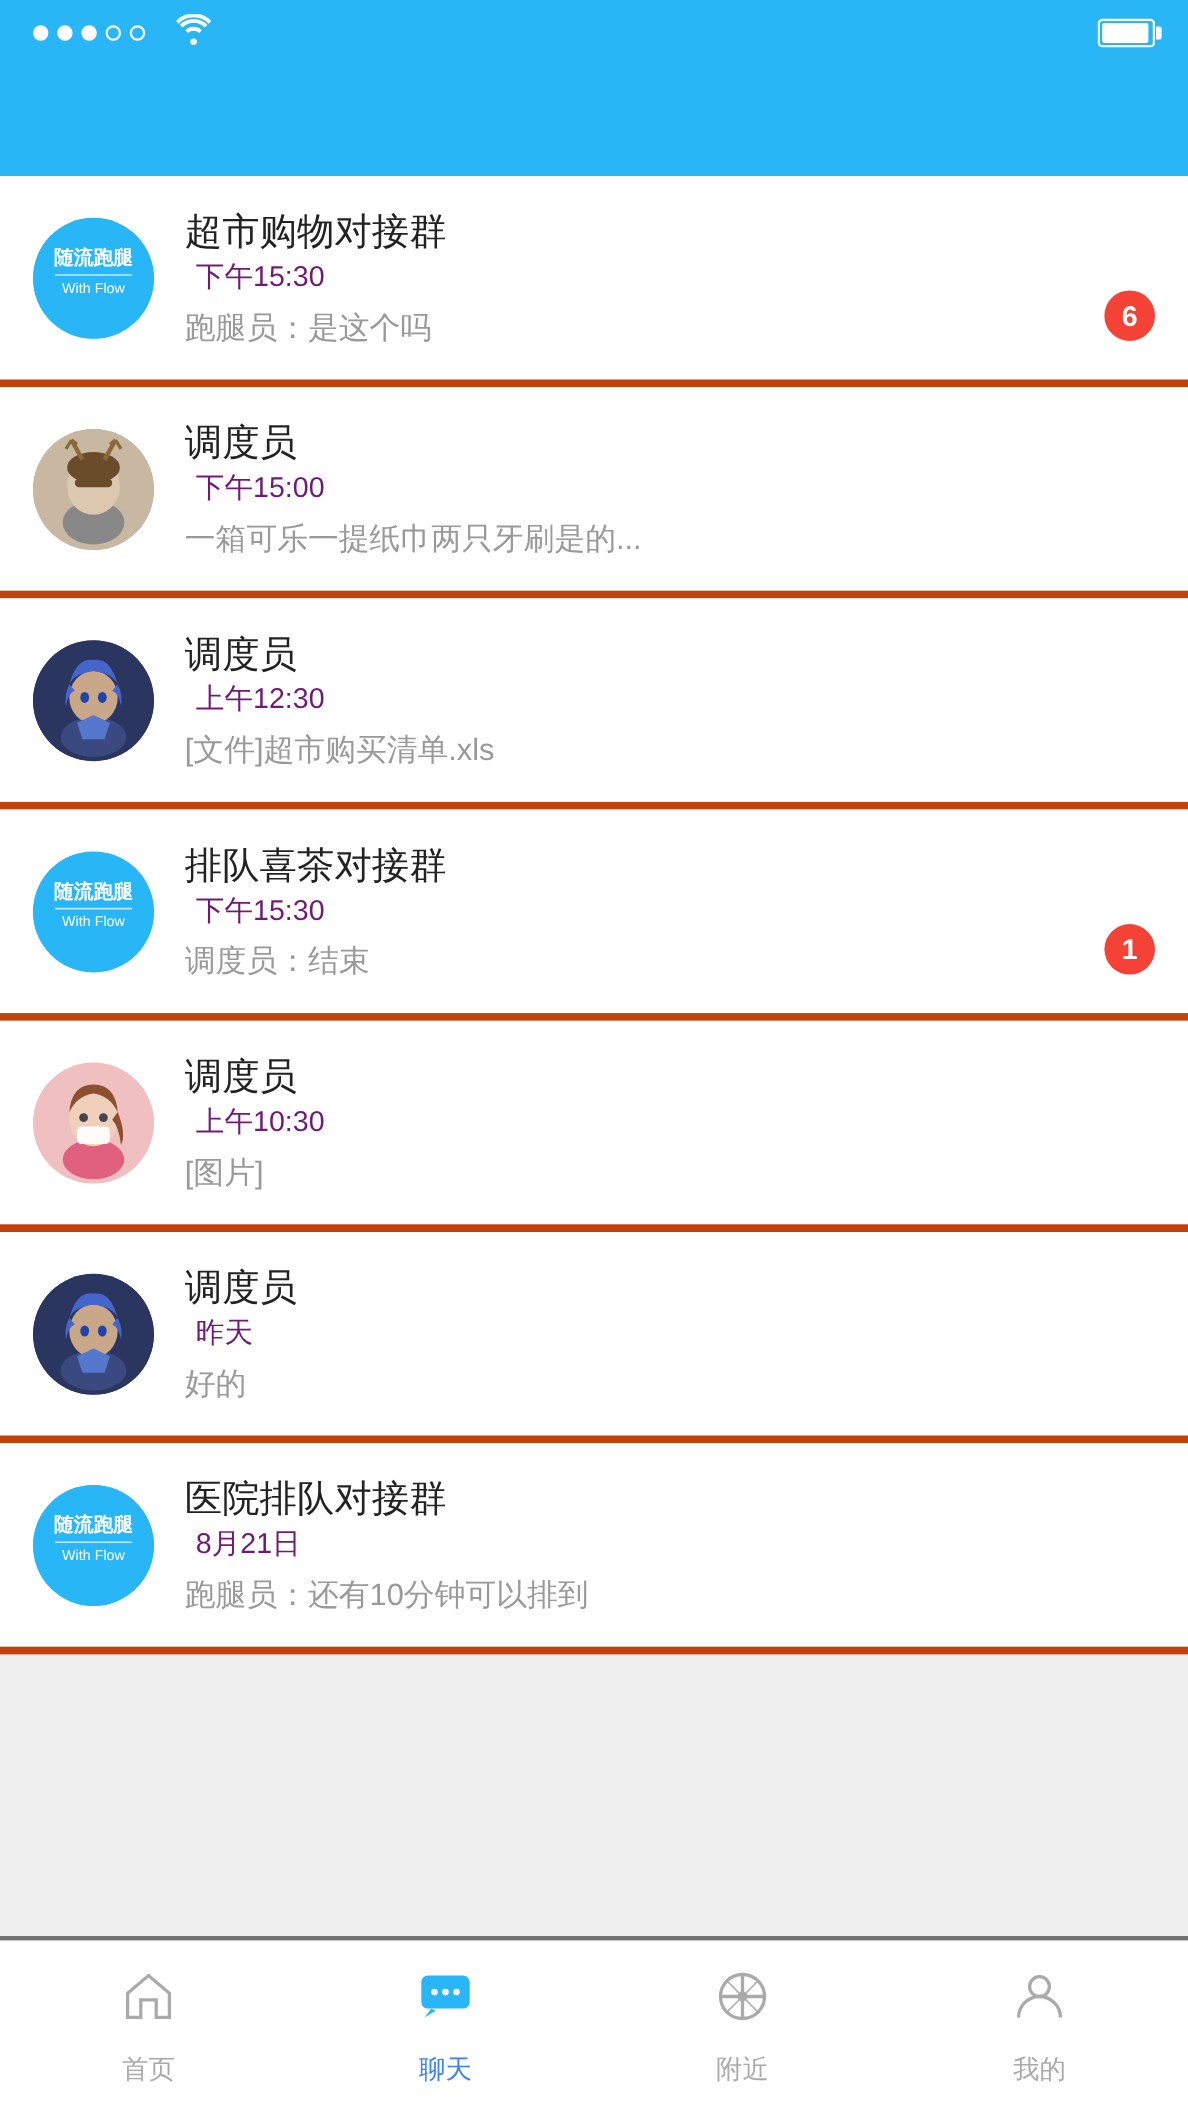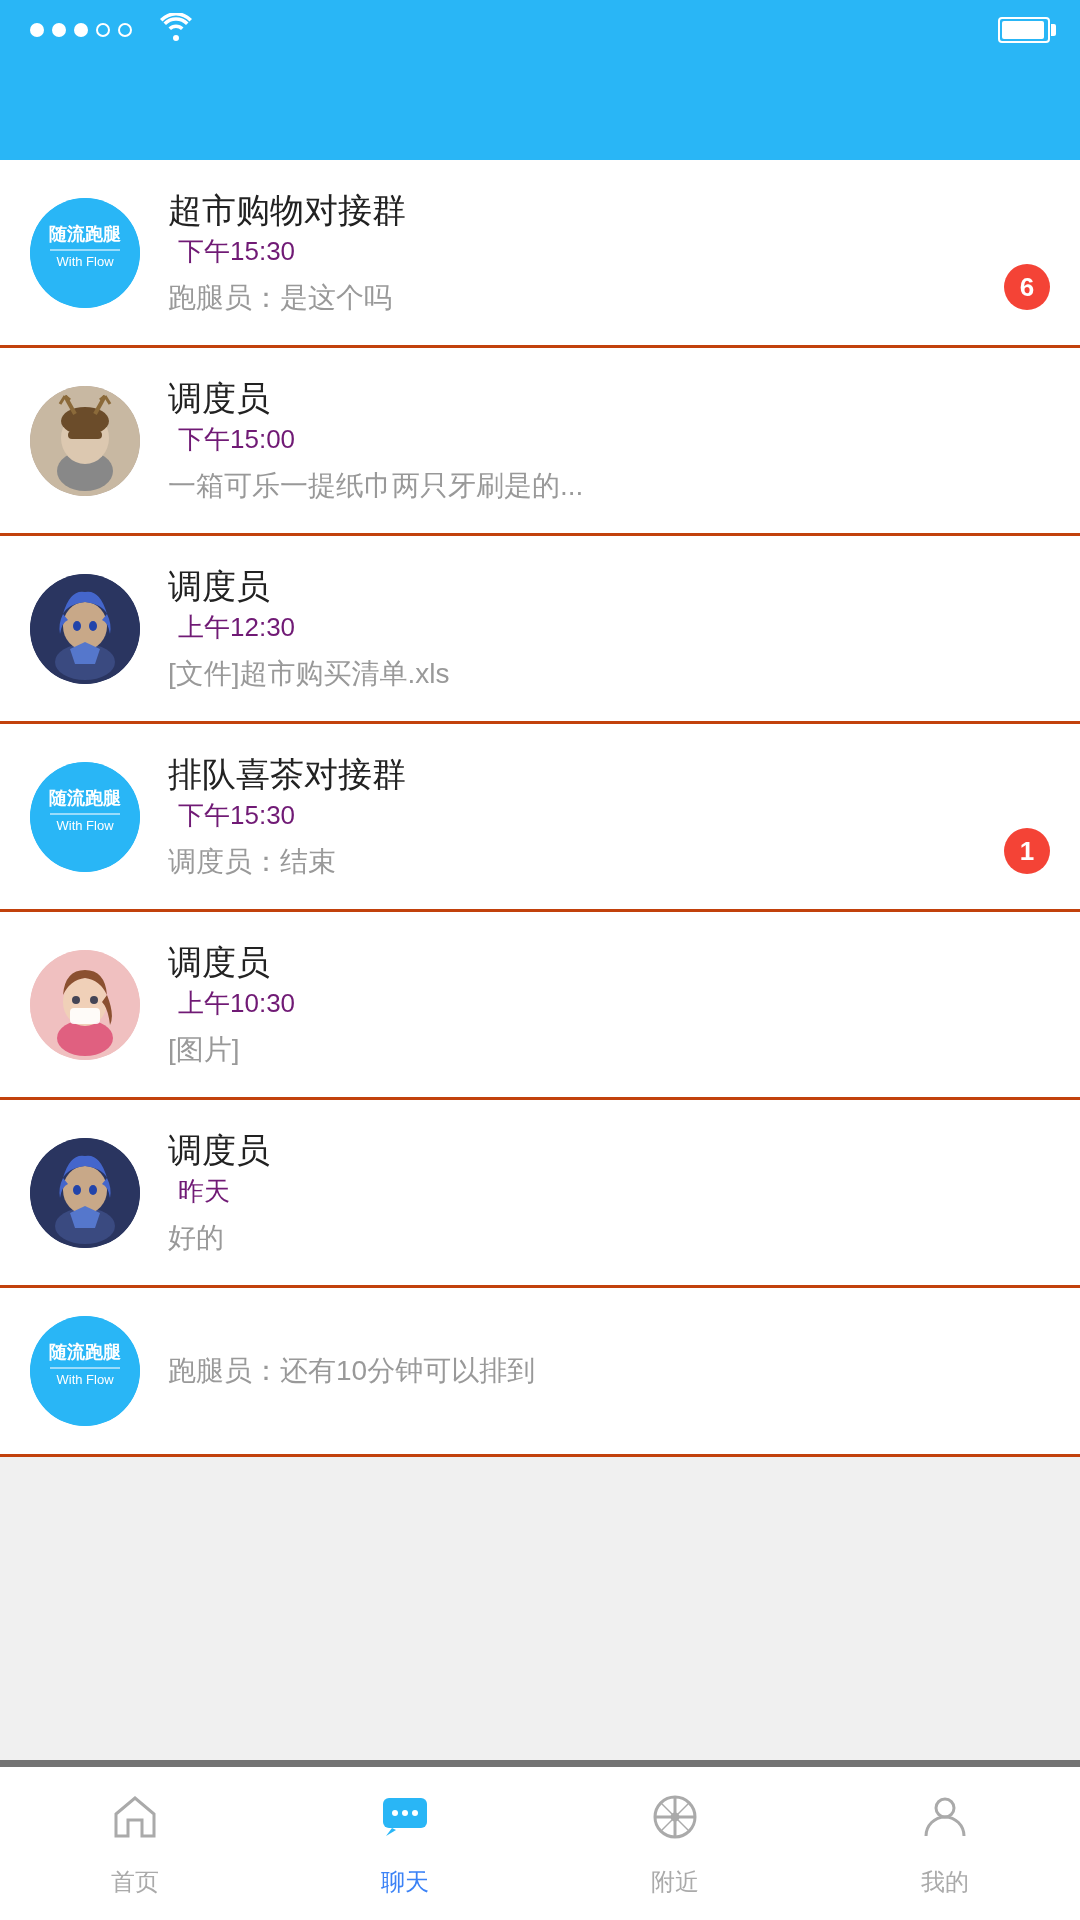--- a/index.html
+++ b/index.html
@@ -83,21 +83,21 @@
       background: white;
       flex: 1;
     }
 
     .chat-item {
       display: flex;
       align-items: center;
       padding: 28px 30px;
       background: white;
       position: relative;
-      border-bottom: 3px solid #c2410c;
+      border-bottom: 7px solid #c2410c;
     }
 
     .avatar {
       width: 110px;
       height: 110px;
       border-radius: 55px;
       flex-shrink: 0;
       margin-right: 28px;
       overflow: hidden;
       display: flex;
@@ -161,21 +161,21 @@
     .gray-spacer {
       background: #f0f0f0;
       flex: 1;
     }
 
     
     .bottom-nav {
       width: 100%;
       height: 160px;
       background: white;
-      border-top: 7px solid #737373;
+      border-top: 4px solid #737373;
       display: flex;
       align-items: center;
       justify-content: space-around;
     }
     .nav-item {
       display: flex;
       flex-direction: column;
       align-items: center;
       gap: 10px;
       cursor: pointer;
@@ -397,20 +397,24 @@
         <div class="chat-item">
           <div class="avatar avatar-brand">
     <svg width="110" height="110" viewBox="0 0 110 110">
       <circle cx="55" cy="55" r="55" fill="#29b6f6"></circle>
       <text x="55" y="42" text-anchor="middle" fill="white" font-size="18" font-weight="bold" font-family="PingFang SC, Microsoft YaHei, sans-serif">随流跑腿</text>
       <line x1="20" y1="52" x2="90" y2="52" stroke="white" stroke-width="1.5" opacity="0.7"></line>
       <text x="55" y="68" text-anchor="middle" fill="white" font-size="13" font-family="Arial, sans-serif">With Flow</text>
     </svg>
   </div>
           <div class="chat-content">
+            <div class="chat-top">
+              <span class="chat-name">医院排队对接群</span>
+              <span class="chat-time">8月21日</span>
+            </div>
             <div class="chat-preview">跑腿员：还有10分钟可以排到</div>
           </div>
         </div>
       </div>
     <div class="gray-spacer"></div>
   </div>
 
   <div class="bottom-nav">
 
     <div class="nav-item">

